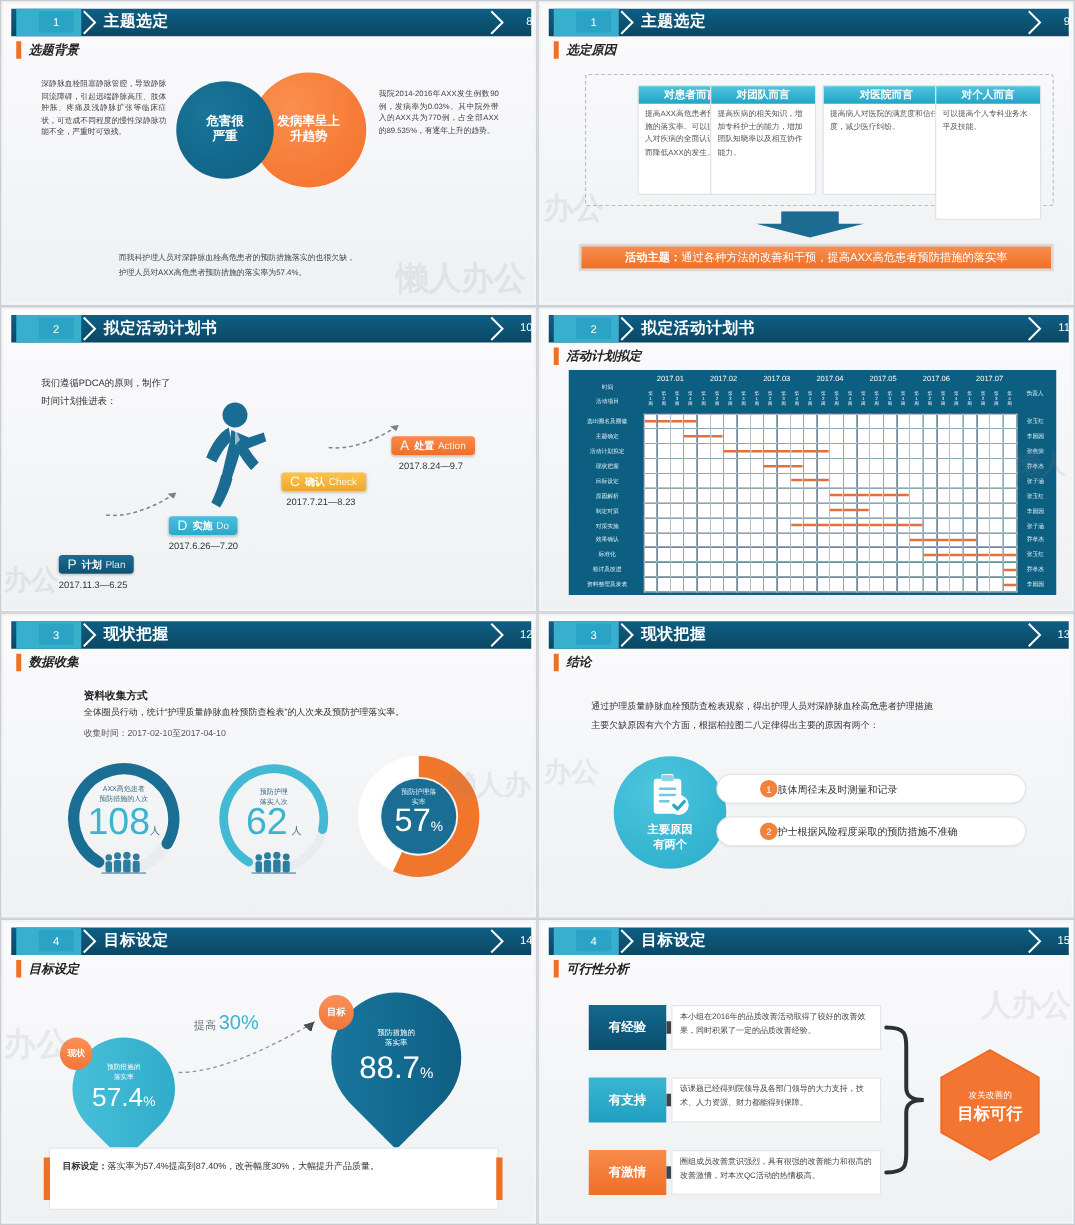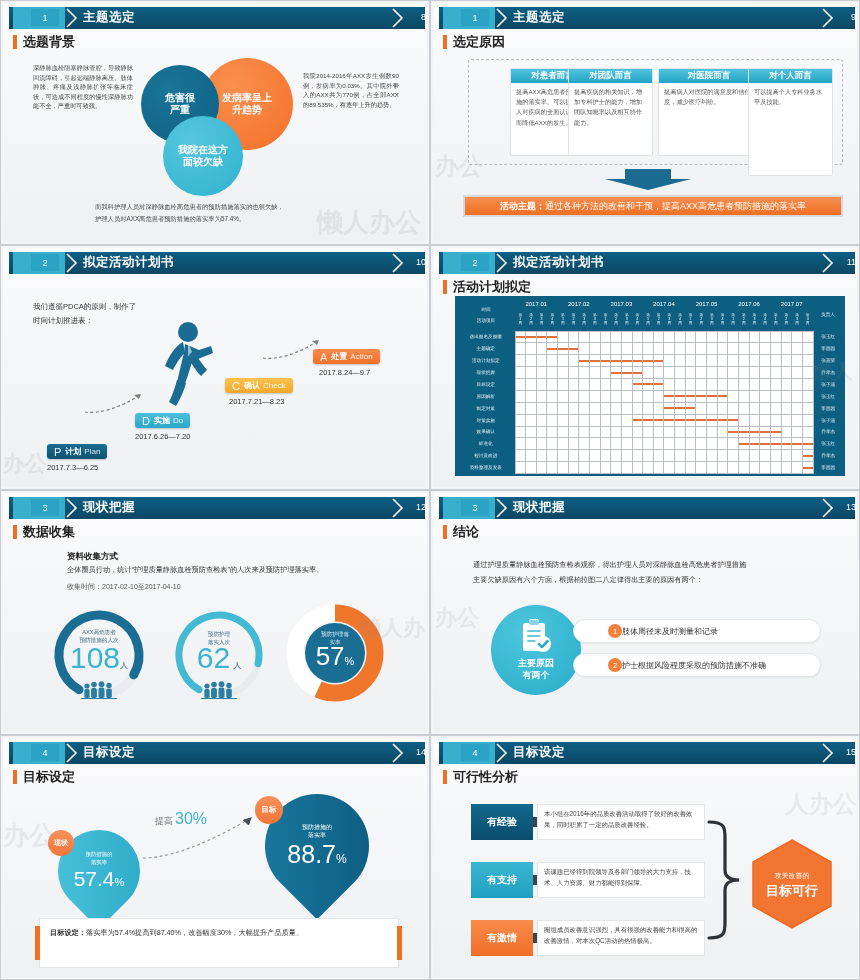--- a/index.html
+++ b/index.html
@@ -19,21 +19,21 @@
   .hdr-num { position:absolute; left:28px; top:2px; width:28px; height:17px; background:#2aa3c4; color:#fff; font-size:9px; display:flex; align-items:center; justify-content:center; }
   .hdr-numbox { position:absolute; left:10px; top:0; width:52px; height:22px; background:#38b0cd; }
   .hdr-chev { position:absolute; left:62px; top:0; width:14px; height:22px; }
   .hdr-title { position:absolute; left:80px; top:2px; color:#fff; font-size:12.5px; font-weight:bold; letter-spacing:0.5px; }
   .hdr-pg { position:absolute; right:5px; top:5px; color:#fff; font-size:9px; }
   .hdr-chev2 { position:absolute; right:26px; top:0; width:14px; height:22px; }
 
   
   .sub { position:absolute; left:10px; top:30px; display:flex; align-items:center; }
   .sub-bar { width:4px; height:14px; background:#ee7026; margin-right:6px; }
-  .sub-txt { font-size:13px; font-weight:bold; color:#222; }
+  .sub-txt { font-size:10px; font-weight:bold; color:#222;font-style:italic; }
 
   
   .body-cn { color:#444; line-height:1.55; }
   .circ { position:absolute; border-radius:50%; display:flex; align-items:center; justify-content:center; text-align:center; color:#fff; font-weight:bold; line-height:1.25; }
   .c-dark { background: radial-gradient(circle at 35% 30%, #1a7599, #0d5f82); }
   .c-or { background: radial-gradient(circle at 35% 30%, #fa8f4e, #f37029); }
   .c-lt { background: radial-gradient(circle at 35% 30%, #56c6de, #2fb2ce); }
 
   
   .dashbox { position:absolute; border:1px dashed #b6bcc2; border-radius:3px; }
@@ -104,22 +104,20 @@
       <div class="sub-bar"></div>
       <div class="sub-txt">选题背景</div>
     </div>
     <div class="body-cn" style="position:absolute;left:30px;top:60px;width:100px;font-size:6.2px;text-align:justify;">深静脉血栓阻塞静脉管腔，导致静脉回流障碍，引起远端静脉高压、肢体肿胀、疼痛及浅静脉扩张等临床症状，可造成不同程度的慢性深静脉功能不全，严重时可致残。</div>
     <div class="body-cn" style="position:absolute;left:300px;top:68px;width:96px;font-size:6.2px;text-align:justify;">我院2014-2016年AXX发生例数90例，发病率为0.03%。其中院外带入的AXX共为770例，占全部AXX的89.535%，有逐年上升的趋势。</div>
 
     <div class="circ c-dark" style="left:138px;top:62px;width:78px;height:78px;font-size:10px;white-space:pre-line;z-index:2;">危害很
 严重</div>
     <div class="circ c-or" style="left:198px;top:55px;width:92px;height:92px;font-size:10px;white-space:pre-line;z-index:1;">发病率呈上
 升趋势</div>
-    <div class="circ c-lt" style="left:160px;top:113px;width:80px;height:80px;font-size:10px;white-space:pre-line;z-index:3;">我院在这方
-面较欠缺</div>
 
     <div class="body-cn" style="position:absolute;left:92px;top:198px;width:260px;font-size:6.3px;white-space:pre-line;line-height:1.9;">而我科护理人员对深静脉血栓高危患者的预防措施落实的也很欠缺，
 护理人员对AXX高危患者预防措施的落实率为57.4%。</div>
     <div class="wm" style="right:6px;bottom:2px;font-size:26px;">懒人办公</div>
   </div>
     </div>
 
   <div class="slide">
       <div class="slide-inner">
     <div class="hdr">
@@ -207,21 +205,21 @@
     <svg style="position:absolute;left:258px;top:84px;" width="70" height="30" viewBox="0 0 70 30">
       <path d="M2,26 C16,28 38,22 58,8" fill="none" stroke="#7a8288" stroke-width="1.2" stroke-dasharray="3,2.5"></path>
       <path d="M58,8 l-7,1 l5,4 z" fill="#7a8288"></path>
     </svg>
 
     <div class="pill p-plan" style="left:44px;top:196px;">
       <span class="L">P</span>
       <span>计划</span>
       <span style="margin-left:3px;font-weight:normal;opacity:.85;">Plan</span>
     </div>
-    <div class="pill-date" style="left:44px;top:215px;">2017.7.3—6.25</div>
+    <div class="pill-date" style="left:44px;top:215px;">2017.11.3—6.25</div>
 
     <div class="pill p-do" style="left:132px;top:165px;">
       <span class="L">D</span>
       <span>实施</span>
       <span style="margin-left:3px;font-weight:normal;opacity:.85;">Do</span>
     </div>
     <div class="pill-date" style="left:132px;top:184px;">2017.6.26—7.20</div>
 
     <div class="pill p-check" style="left:222px;top:130px;">
       <span class="L">C</span>

